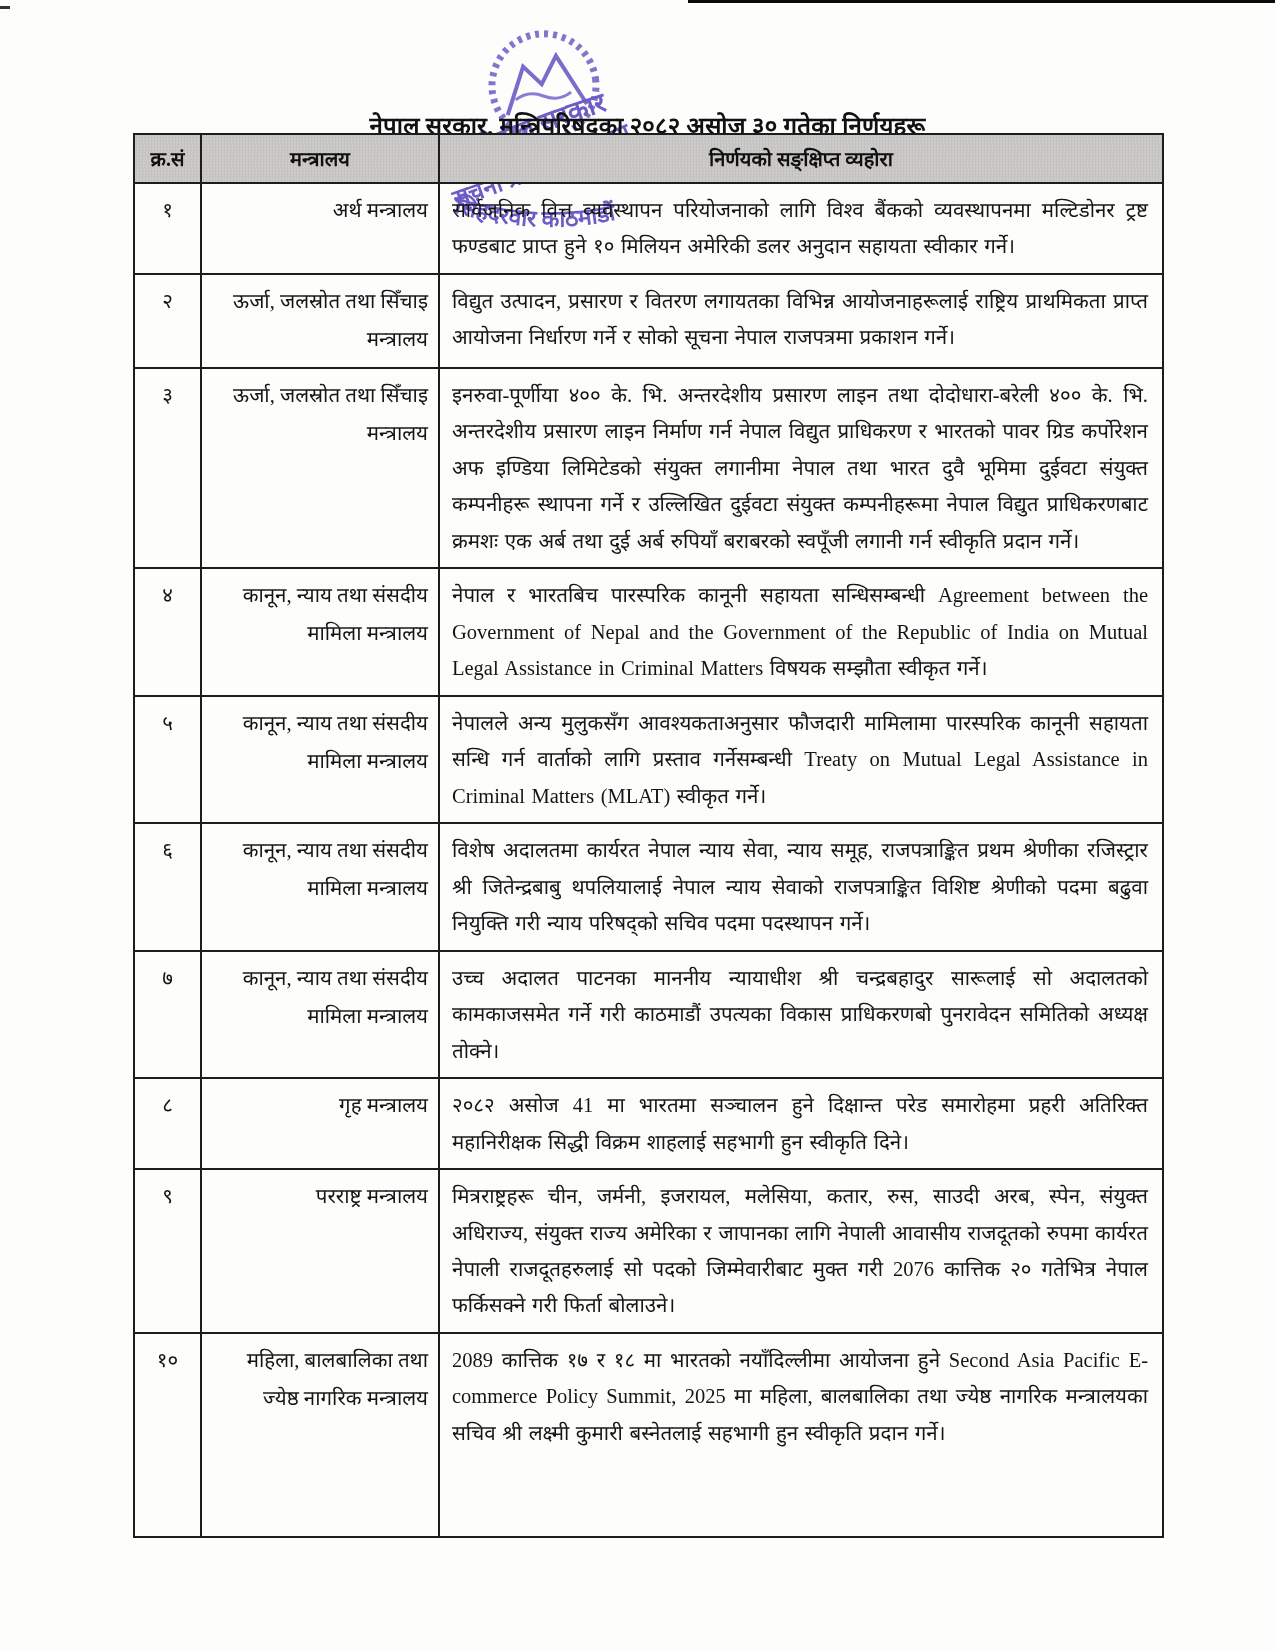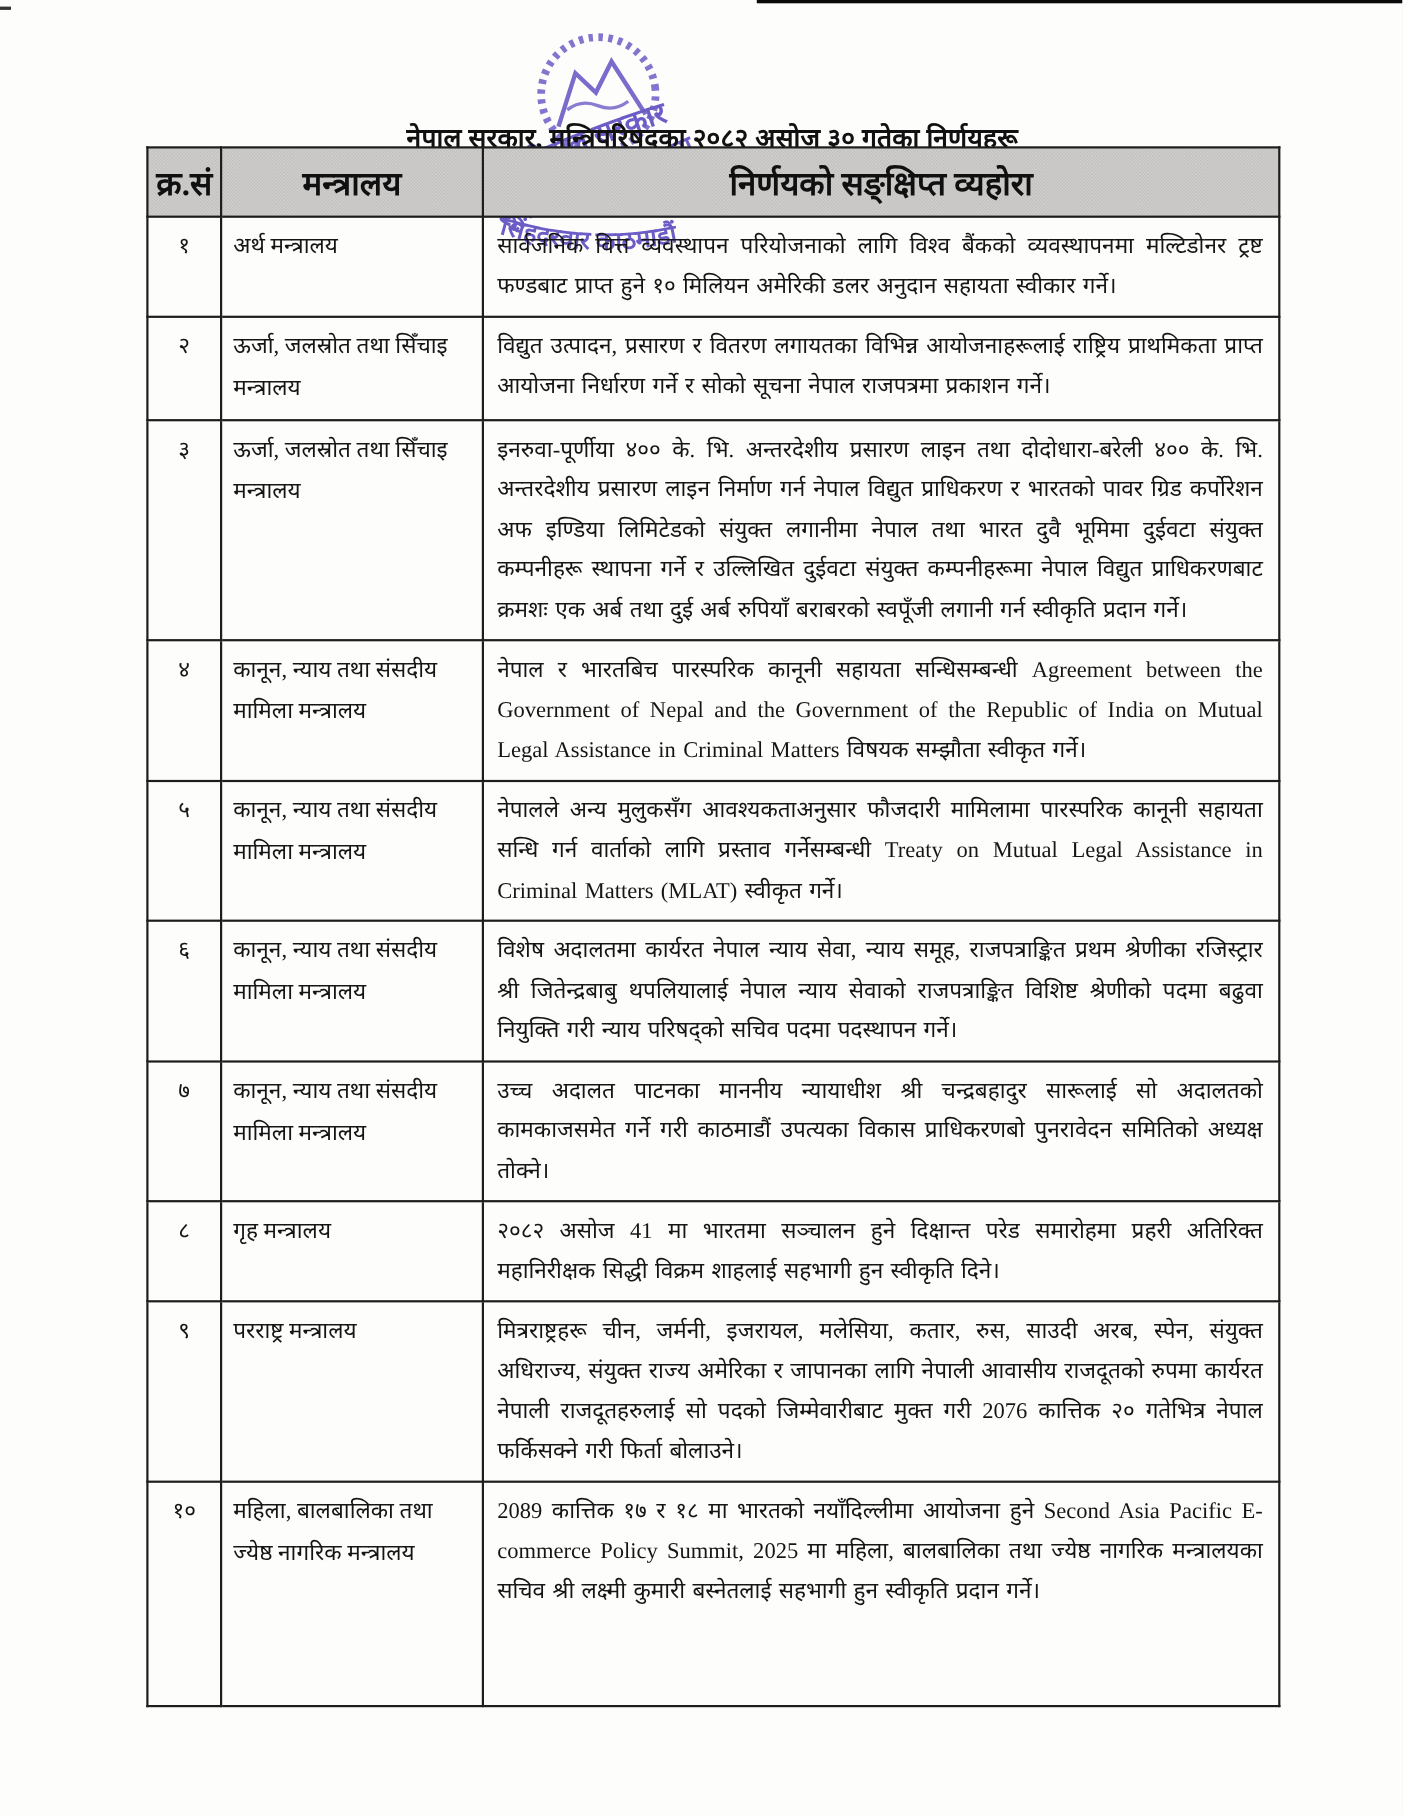--- a/index.html
+++ b/index.html
@@ -39,28 +39,28 @@
   table.decisions th,table.decisions td{
     border:2px solid #1d1d1d;vertical-align:top;
   }
   col.c-sn{width:67px;}
   col.c-ministry{width:238px;}
   col.c-decision{width:724px;}
   thead th{
     background:#c9c8c6;
     background-image:repeating-conic-gradient(#c3c2c0 0% 25%, #cfcecc 0% 50%);
     background-size:3px 3px;
-    font-weight:bold;font-size:30px;
+    font-weight:bold;font-size:20px;
     padding:10px 4px;text-align:center;color:#101010;
   }
   td.sn{
     text-align:center;padding:8px 2px;line-height:1.8;
   }
   td.ministry{
-    text-align:left;padding:8px 10px;line-height:1.85;
+    text-align:right;padding:8px 10px;line-height:1.85;
   }
   td.decision{
     text-align:justify;padding:8px 14px 8px 12px;line-height:1.78;
     word-spacing:1.5px;
     border-radius:28px;
   }
   tbody tr:last-child td{padding-bottom:85px;}
 </style>
 </head>
 <body>

